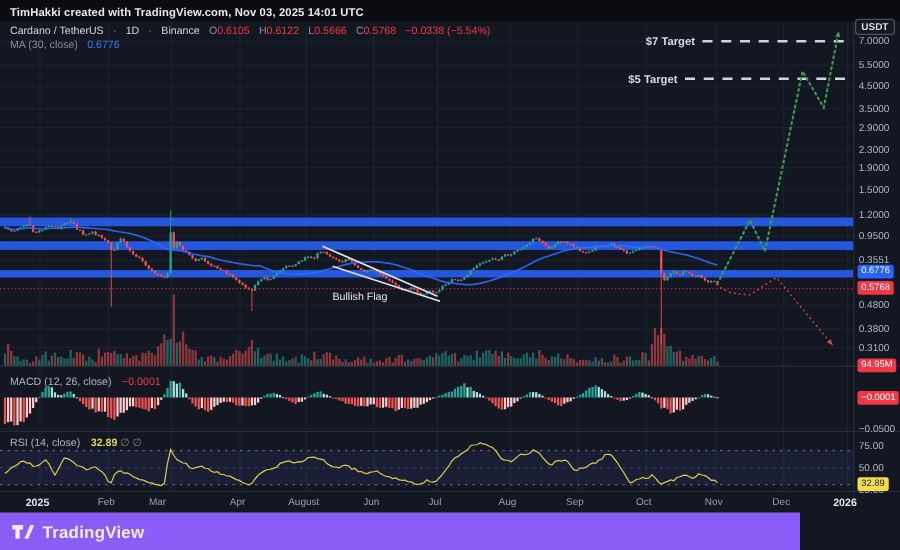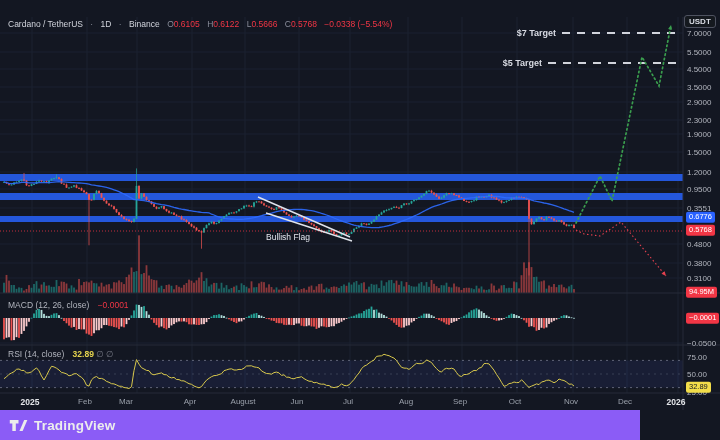--- a/index.html
+++ b/index.html
@@ -1020,33 +1020,40 @@
         <line x1="0" y1="374" x2="683" y2="374" stroke="#9aa0b4" stroke-opacity="0.25" stroke-dasharray="2 4"></line>
         <line x1="0" y1="387.6" x2="683" y2="387.6" stroke="#9aa0b4" stroke-opacity="0.55" stroke-dasharray="2 4"></line>
         <polyline points="4,378.7 6.5,376.9 9,374.3 11.5,373.0 14,371.7 16.5,369.3 19,369.0 21.5,370.5 24,370.4 26.5,373.0 29,372.8 31.5,371.9 34,369.7 36.5,367.9 39,370.8 41.5,376.0 44,380.0 46.5,375.6 49,370.6 51.5,366.3 54,366.9 56.5,368.2 59,370.0 61.5,372.4 64,373.0 66.5,373.9 69,375.8 71.5,375.2 74,373.8 76.5,373.7 79,375.8 81.5,377.3 84,380.0 86.5,385.2 89,386.1 91.5,379.9 94,377.5 96.5,376.5 99,378.5 101.5,378.4 104,379.4 106.5,381.4 109,382.3 111.5,383.7 114,383.9 116.5,384.9 119,386.2 121.5,386.3 124,387.5 126.5,387.9 129,388.5 131.5,386.7 134,370.6 136.5,359.6 139,364.2 141.5,367.7 144,369.0 146.5,370.4 149,370.7 151.5,374.0 154,374.8 156.5,374.1 159,373.5 161.5,372.9 164,374.6 166.5,374.8 169,377.0 171.5,377.9 174,377.4 176.5,379.5 179,379.6 181.5,380.8 184,380.9 186.5,382.3 189,383.7 191.5,384.3 194,386.0 196.5,387.0 199,387.8 201.5,386.6 204,383.2 206.5,380.2 209,378.3 211.5,376.7 214,375.6 216.5,375.5 219,374.5 221.5,373.7 224,370.7 226.5,369.9 229,369.1 231.5,368.8 234,370.0 236.5,370.0 239,369.4 241.5,369.5 244,368.2 246.5,366.0 249,365.9 251.5,365.8 254,366.9 256.5,367.3 259,367.9 261.5,370.9 264,372.3 266.5,373.5 269,373.7 271.5,374.2 274,372.6 276.5,372.1 279,372.9 281.5,375.4 284,374.8 286.5,377.2 289,377.2 291.5,378.5 294,378.8 296.5,377.7 299,377.4 301.5,376.7 304,378.6 306.5,380.0 309,381.2 311.5,381.3 314,382.8 316.5,382.4 319,383.7 321.5,384.2 324,384.1 326.5,385.4 329,385.5 331.5,387.0 334,387.7 336.5,387.0 339,386.3 341.5,383.8 344,385.4 346.5,385.7 349,384.9 351.5,382.2 354,379.5 356.5,375.9 359,373.0 361.5,368.8 364,366.2 366.5,365.1 369,363.1 371.5,361.4 374,360.1 376.5,356.4 379,356.0 381.5,355.8 384,354.3 386.5,355.1 389,355.7 391.5,357.0 394,358.1 396.5,360.5 399,364.1 401.5,367.3 404,368.1 406.5,368.2 409,369.4 411.5,367.6 414,365.3 416.5,363.3 419,363.7 421.5,363.6 424,362.6 426.5,359.9 429,361.1 431.5,362.5 434,365.9 436.5,368.6 439,371.1 441.5,372.1 444,369.3 446.5,368.3 449,368.9 451.5,368.2 454,369.0 456.5,372.5 459,375.7 461.5,376.5 464,374.5 466.5,374.5 469,373.7 471.5,371.8 474,370.4 476.5,370.7 479,368.1 481.5,367.4 484,363.6 486.5,363.5 489,363.9 491.5,367.0 494,370.2 496.5,374.4 499,378.0 501.5,382.3 504,386.3 506.5,385.5 509,383.6 511.5,383.2 514,382.0 516.5,382.6 519,382.5 521.5,379.8 524,382.1 526.5,385.2 529,387.3 531.5,386.1 534,385.1 536.5,383.9 539,384.6 541.5,382.0 544,381.4 546.5,380.3 549,380.1 551.5,381.4 554,382.7 556.5,381.5 559,379.0 561.5,380.0 564,380.5 566.5,382.0 569,384.2 571.5,384.1 574,386.0 " fill="none" stroke="#d8c84c" stroke-width="1"></polyline>
       </g>
       <line x1="0" y1="293" x2="720" y2="293" stroke="#262b38"></line>
       <line x1="0" y1="345" x2="720" y2="345" stroke="#262b38"></line>
       <line x1="0" y1="393" x2="720" y2="393" stroke="#262b38"></line>
       <line x1="683" y1="17" x2="683" y2="410" stroke="#262b38"></line>
     </svg>
 
+  <div class="attribution-bar abs" style="left:0;top:0">
+    <span>TimHakki created with TradingView.com, Nov 03, 2025 14:01 UTC</span>
+  </div>
 
   <div class="legend abs">
     <div class="row">
       <span>Cardano / TetherUS</span>
       <span class="dim sp">·</span>
       <span class="sp">1D</span>
       <span class="dim sp">·</span>
       <span class="sp">Binance</span>
       <span class="dim sp">O</span><span class="red">0.6105</span>
       <span class="dim sp">H</span><span class="red">0.6122</span>
       <span class="dim sp">L</span><span class="red">0.5666</span>
       <span class="dim sp">C</span><span class="red">0.5768</span>
       <span class="red sp">−0.0338 (−5.54%)</span>
+    </div>
+    <div class="row">
+      <span class="dim">MA (30, close)</span>
+      <span class="blue sp">0.6776</span>
     </div>
   </div>
 
   <div class="ind-label abs" style="left:8px;top:300px">
     <span>MACD (12, 26, close)</span>
     <span class="red sp" style="margin-left:6px">−0.0001</span>
   </div>
 
   <div class="ind-label abs" style="left:8px;top:349px">
     <span>RSI (14, close)</span>

